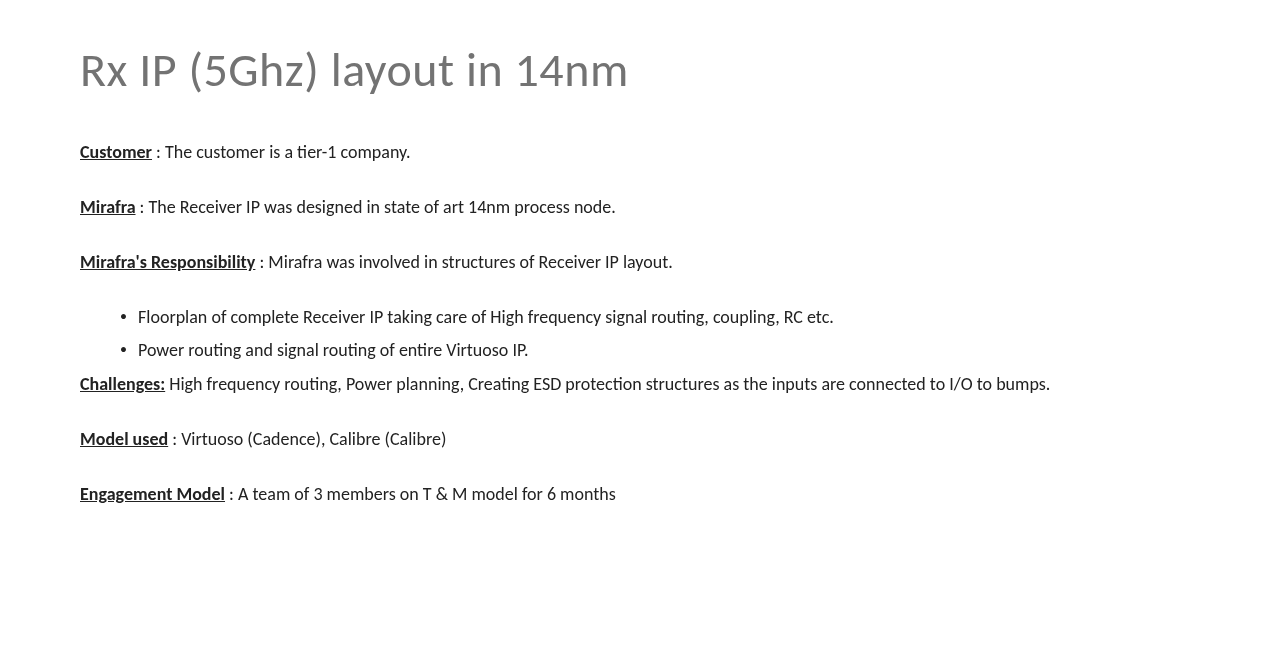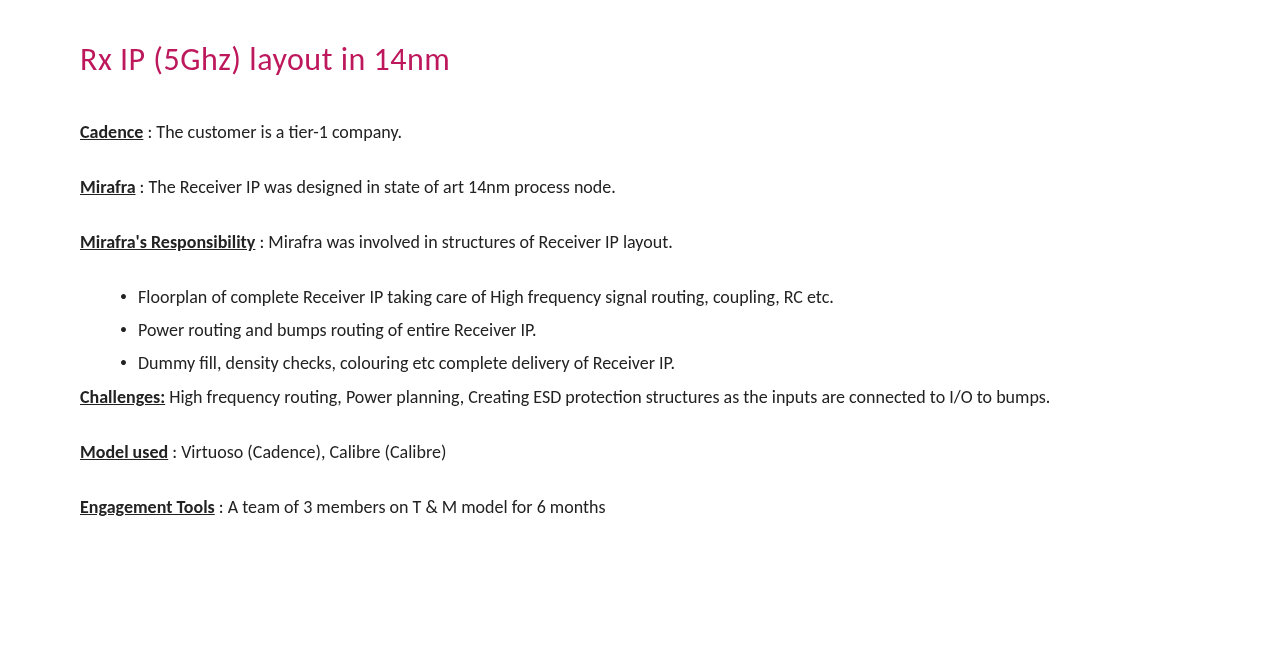--- a/index.html
+++ b/index.html
@@ -12,23 +12,23 @@
       background-color: #ffffff;
       font-family: 'Calibri', 'Segoe UI', Arial, sans-serif;
       font-size: 18px;
       color: #222222;
       width: 1265px;
       min-height: 668px;
       padding: 30px 80px 40px 80px;
     }
 
     .page-title {
-      font-size: 32px;
+      font-size: 48px;
       font-weight: 300;
-      color: #be185d;
+      color: #737373;
       margin-bottom: 40px;
       margin-top: 10px;
       letter-spacing: 0.5px;
     }
 
     .section {
       margin-bottom: 28px;
       line-height: 1.5;
     }
 
@@ -70,40 +70,39 @@
       line-height: 1.5;
       margin-top: 7px;
     }
   </style>
 </head>
 <body>
 
 <h1 class="page-title">Rx IP (5Ghz) layout in 14nm</h1>
 
 <div class="section">
-  <span class="section-label">Cadence</span><span> : </span><span class="section-text">The customer is a tier-1 company.</span>
+  <span class="section-label">Customer</span><span> : </span><span class="section-text">The customer is a tier-1 company.</span>
 </div>
 
 <div class="section">
   <span class="section-label">Mirafra</span><span> : </span><span class="section-text">The Receiver IP was designed in state of art 14nm process node.</span>
 </div>
 
 <div class="section">
   <span class="section-label">Mirafra's Responsibility</span><span> : </span><span class="section-text">Mirafra was involved in structures of Receiver IP layout.</span>
 </div>
 
 <ul class="bullet-list">
   <li>Floorplan of complete Receiver IP taking care of High frequency signal routing, coupling, RC etc.</li>
-  <li>Power routing and bumps routing of entire Receiver IP.</li>
-  <li>Dummy fill, density checks, colouring etc complete delivery of Receiver IP.</li>
+  <li>Power routing and signal routing of entire Virtuoso IP.</li>
 </ul>
 
 <div class="challenges-section">
   <span class="section-label">Challenges:</span><span>  </span><span class="section-text">High frequency routing, Power planning, Creating ESD protection structures as the inputs are connected to I/O to bumps.</span>
 </div>
 
 <div class="section">
   <span class="section-label">Model used</span><span> : </span><span class="section-text">Virtuoso (Cadence), Calibre (Calibre)</span>
 </div>
 
 <div class="section">
-  <span class="section-label">Engagement Tools</span><span> :  </span><span class="section-text">A team of 3 members on T &amp; M model for 6 months</span>
+  <span class="section-label">Engagement Model</span><span> :  </span><span class="section-text">A team of 3 members on T &amp; M model for 6 months</span>
 </div>
 
 </body></html>

